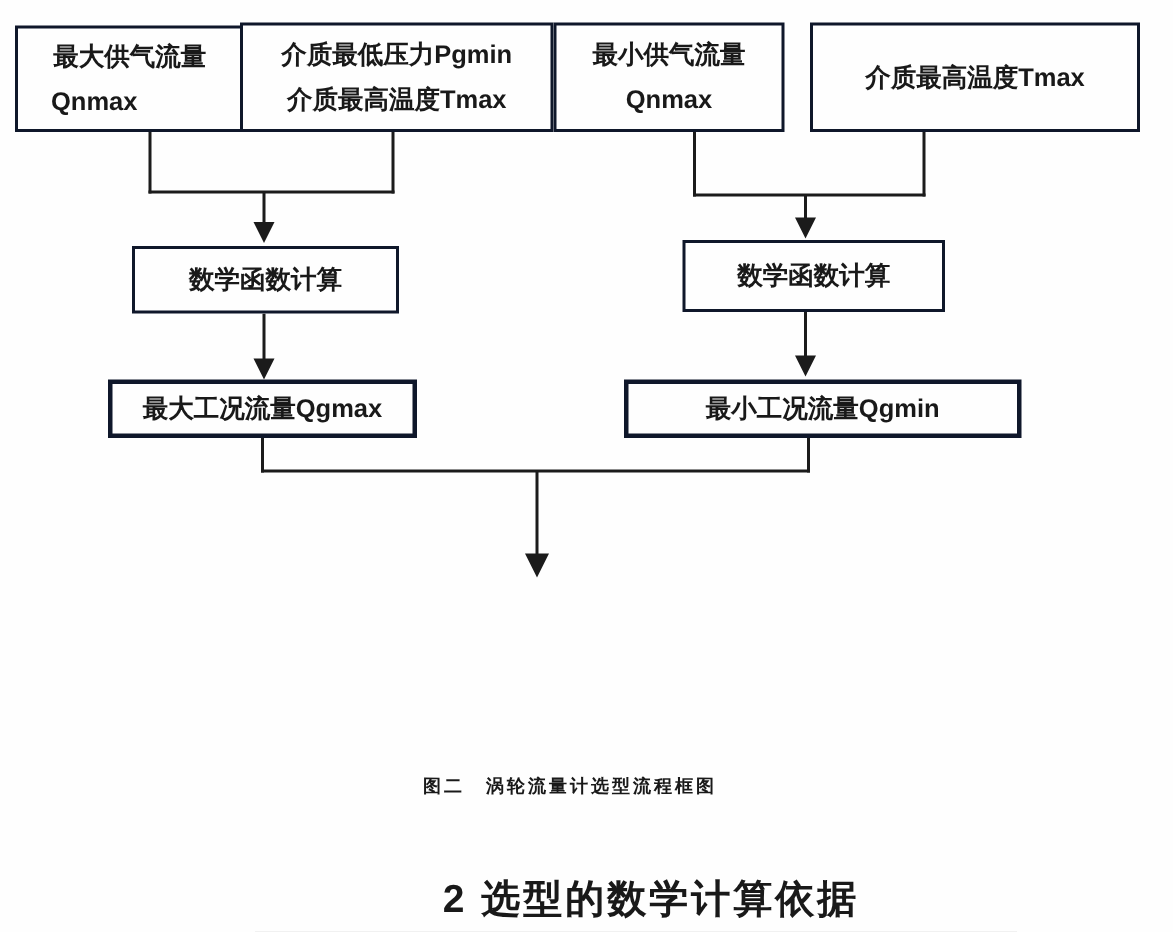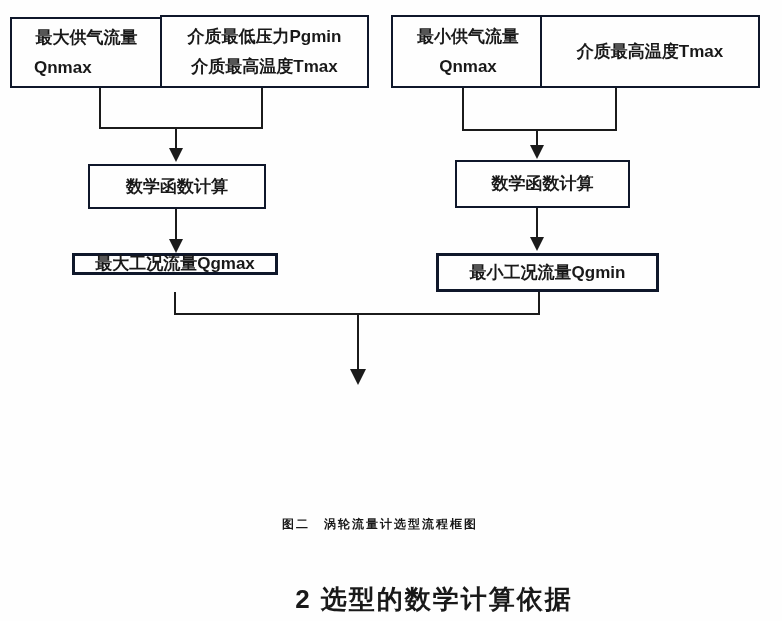--- a/index.html
+++ b/index.html
@@ -29,26 +29,26 @@
     font-size: 17px;
     font-weight: bold;
     line-height: 1.75;
     text-align: center;
   }
   .fbox.thick { border-width: 3px; }
   .fbox .ln { display: block; white-space: nowrap; }
   .fbox .ln.left-indent { align-self: flex-start; margin-left: 22px; }
   #box-qnmax     { left: 10px;  top: 17px;  width: 153px; height: 71px; }
   #box-pgmin     { left: 160px; top: 15px;  width: 209px; height: 73px; text-align: center; }
-  #box-qnmin     { left: 391px; top: 15px;  width: 154px; height: 73px; }
+  #box-qnmin     { left: 369px; top: 15px;  width: 154px; height: 73px; }
   #box-pgmax     { left: 540px; top: 15px;  width: 220px; height: 73px; }
   #box-math-left { left: 88px;  top: 164px; width: 178px; height: 45px; }
   #box-math-right{ left: 455px; top: 160px; width: 175px; height: 48px; }
-  #box-qgmax     { left: 72px;  top: 253px; width: 206px; height: 22px; }
-  #box-qgmin     { left: 436px; top: 253px; width: 223px; height: 39px; }
+  #box-qgmax     { left: 72px;  top: 253px; width: 206px; height: 39px; }
+  #box-qgmin     { left: 416px; top: 253px; width: 265px; height: 39px; }
   #box-result    { left: 267px; top: 387px; width: 206px; height: 73px; line-height: 1.8; }
   #caption {
     position: absolute;
     left: 0; top: 516px;
     width: 760px;
     text-align: center;
     font-size: 12px;
     font-weight: bold;
     letter-spacing: 2px;
     white-space: pre;

